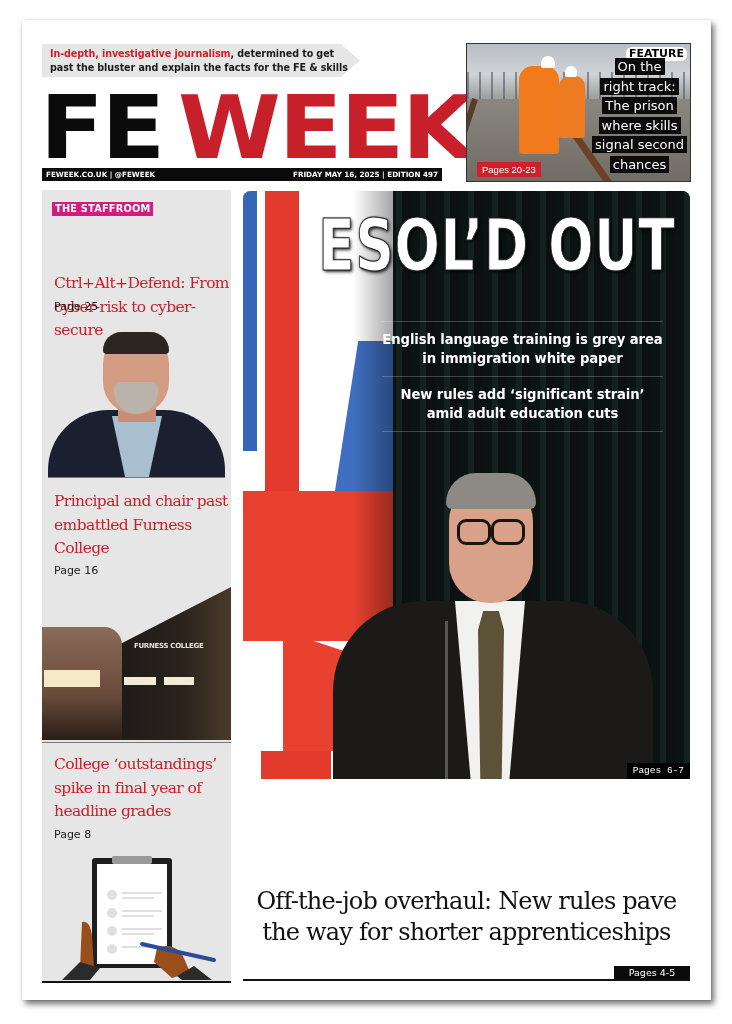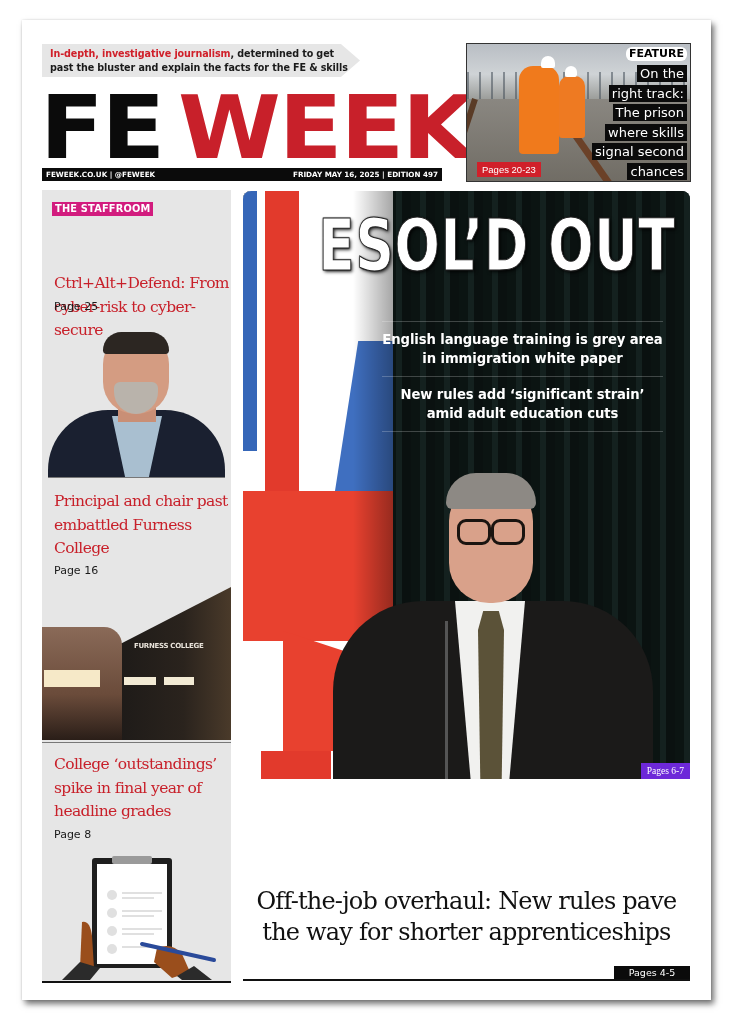--- a/index.html
+++ b/index.html
@@ -56,21 +56,21 @@
     background: #f07a1c; border-radius: 14px 14px 4px 4px; }
   .feature .worker1::before { content: ""; position: absolute; left: 22px; top: -10px; width: 14px; height: 12px; background: #ffffff; border-radius: 7px 7px 2px 2px; }
   .feature .worker2 { position: absolute; left: 92px; top: 32px; width: 26px; height: 62px;
     background: #ee7a22; border-radius: 10px 10px 3px 3px; }
   .feature .worker2::before { content: ""; position: absolute; left: 6px; top: -10px; width: 12px; height: 11px; background: #ffffff; border-radius: 6px 6px 2px 2px; }
   .feature .feat-label {
     position: absolute; right: 3px; top: 3px; background: #ffffff; color: #000;
     font-family: "DejaVu Sans", sans-serif; font-weight: bold; font-size: 11px;
     line-height: 14px; padding: 0 3px; border-radius: 6px;
   }
-  .feature .feat-lines { position: absolute; right: 3px; top: 20px; text-align: right; }
+  .feature .feat-lines { position: absolute; right: 3px; top: 13px; text-align: center; }
   .feature .feat-line {
     display: inline-block; background: #0b0b0b; color: #ffffff;
     font-family: "DejaVu Sans", sans-serif; font-size: 13px; line-height: 17px;
     padding: 0 3px; margin-bottom: 1.6px; white-space: nowrap;
   }
   .feature .feat-pages {
     position: absolute; left: 10px; top: 118px; background: #d0202a; color: #fff;
     font-family: Liberation Sans, sans-serif; font-size: 9.5px; line-height: 15px; padding: 0 5px;
   }
 
@@ -175,22 +175,22 @@
   .pm .hair { position: absolute; left: 113px; top: 12px; width: 90px; height: 36px; background: #8d8984;
     border-radius: 40px 40px 8px 8px; }
   .pm .glasses { position: absolute; left: 124px; top: 58px; width: 68px; height: 20px; }
   .pm .glasses::before, .pm .glasses::after { content: ""; position: absolute; top: 0; width: 28px; height: 20px;
     border: 3px solid #1a1410; border-radius: 9px; }
   .pm .glasses::before { left: 0; } .pm .glasses::after { right: 0; }
   .mic { position: absolute; left: 202px; top: 430px; width: 3px; height: 190px; background: #555; }
   .podium { position: absolute; left: 12px; top: 613px; width: 398px; height: 73px;
     background: linear-gradient(180deg, #25324a 0%, #141c2c 100%); border-top: 2px solid #3b4658; }
   .lead-pages {
-    position: absolute; right: 0; bottom: 0; background: #6d28d9; color: #fff;
-    font-family: Liberation Serif, serif; font-size: 9.5px; line-height: 16px; padding: 0 6px;
+    position: absolute; right: 0; bottom: 0; background: #000000; color: #fff;
+    font-family: Liberation Mono, monospace; font-size: 9.5px; line-height: 16px; padding: 0 6px;
   }
 
   .second-head {
     position: absolute; left: 221px; top: 866px; width: 447px; text-align: center;
     font-family: "DejaVu Serif", serif; color: #111; font-size: 24px; line-height: 31px;
     letter-spacing: -0.8px;
   }
   .second-pages {
     position: absolute; left: 592px; top: 946px; width: 76px; height: 14px;
     background: #0b0b0b; color: #fff; text-align: center;

